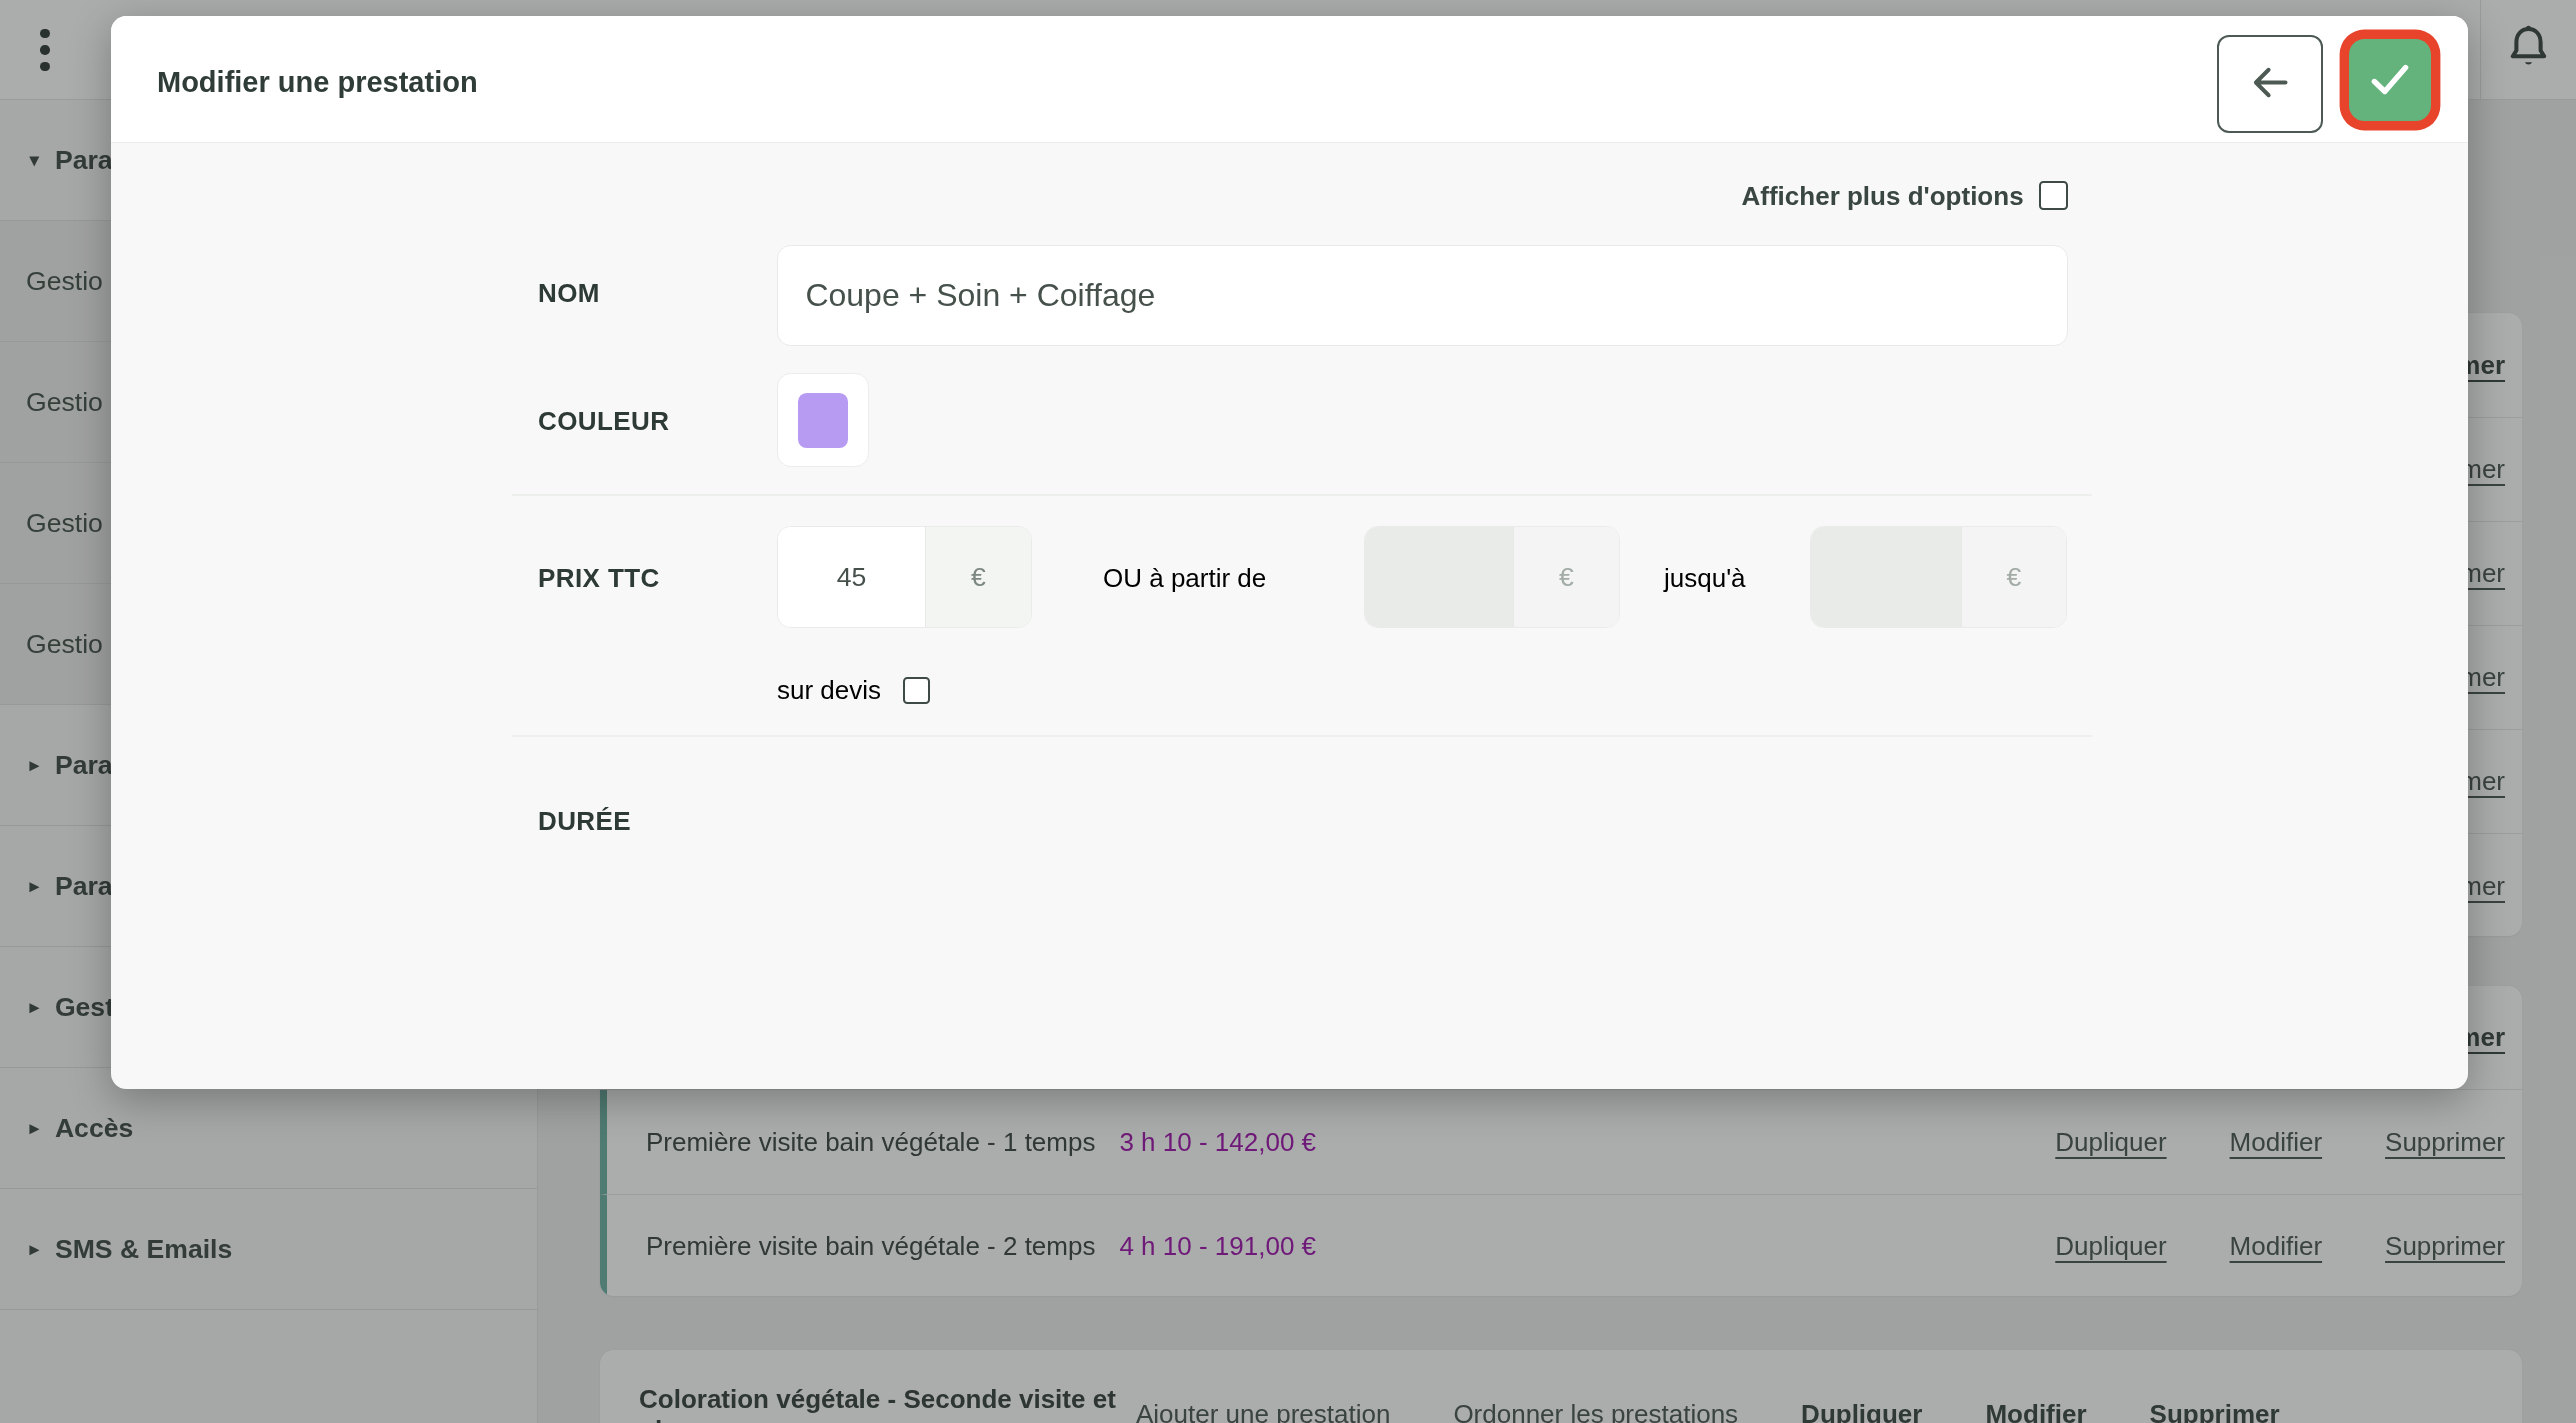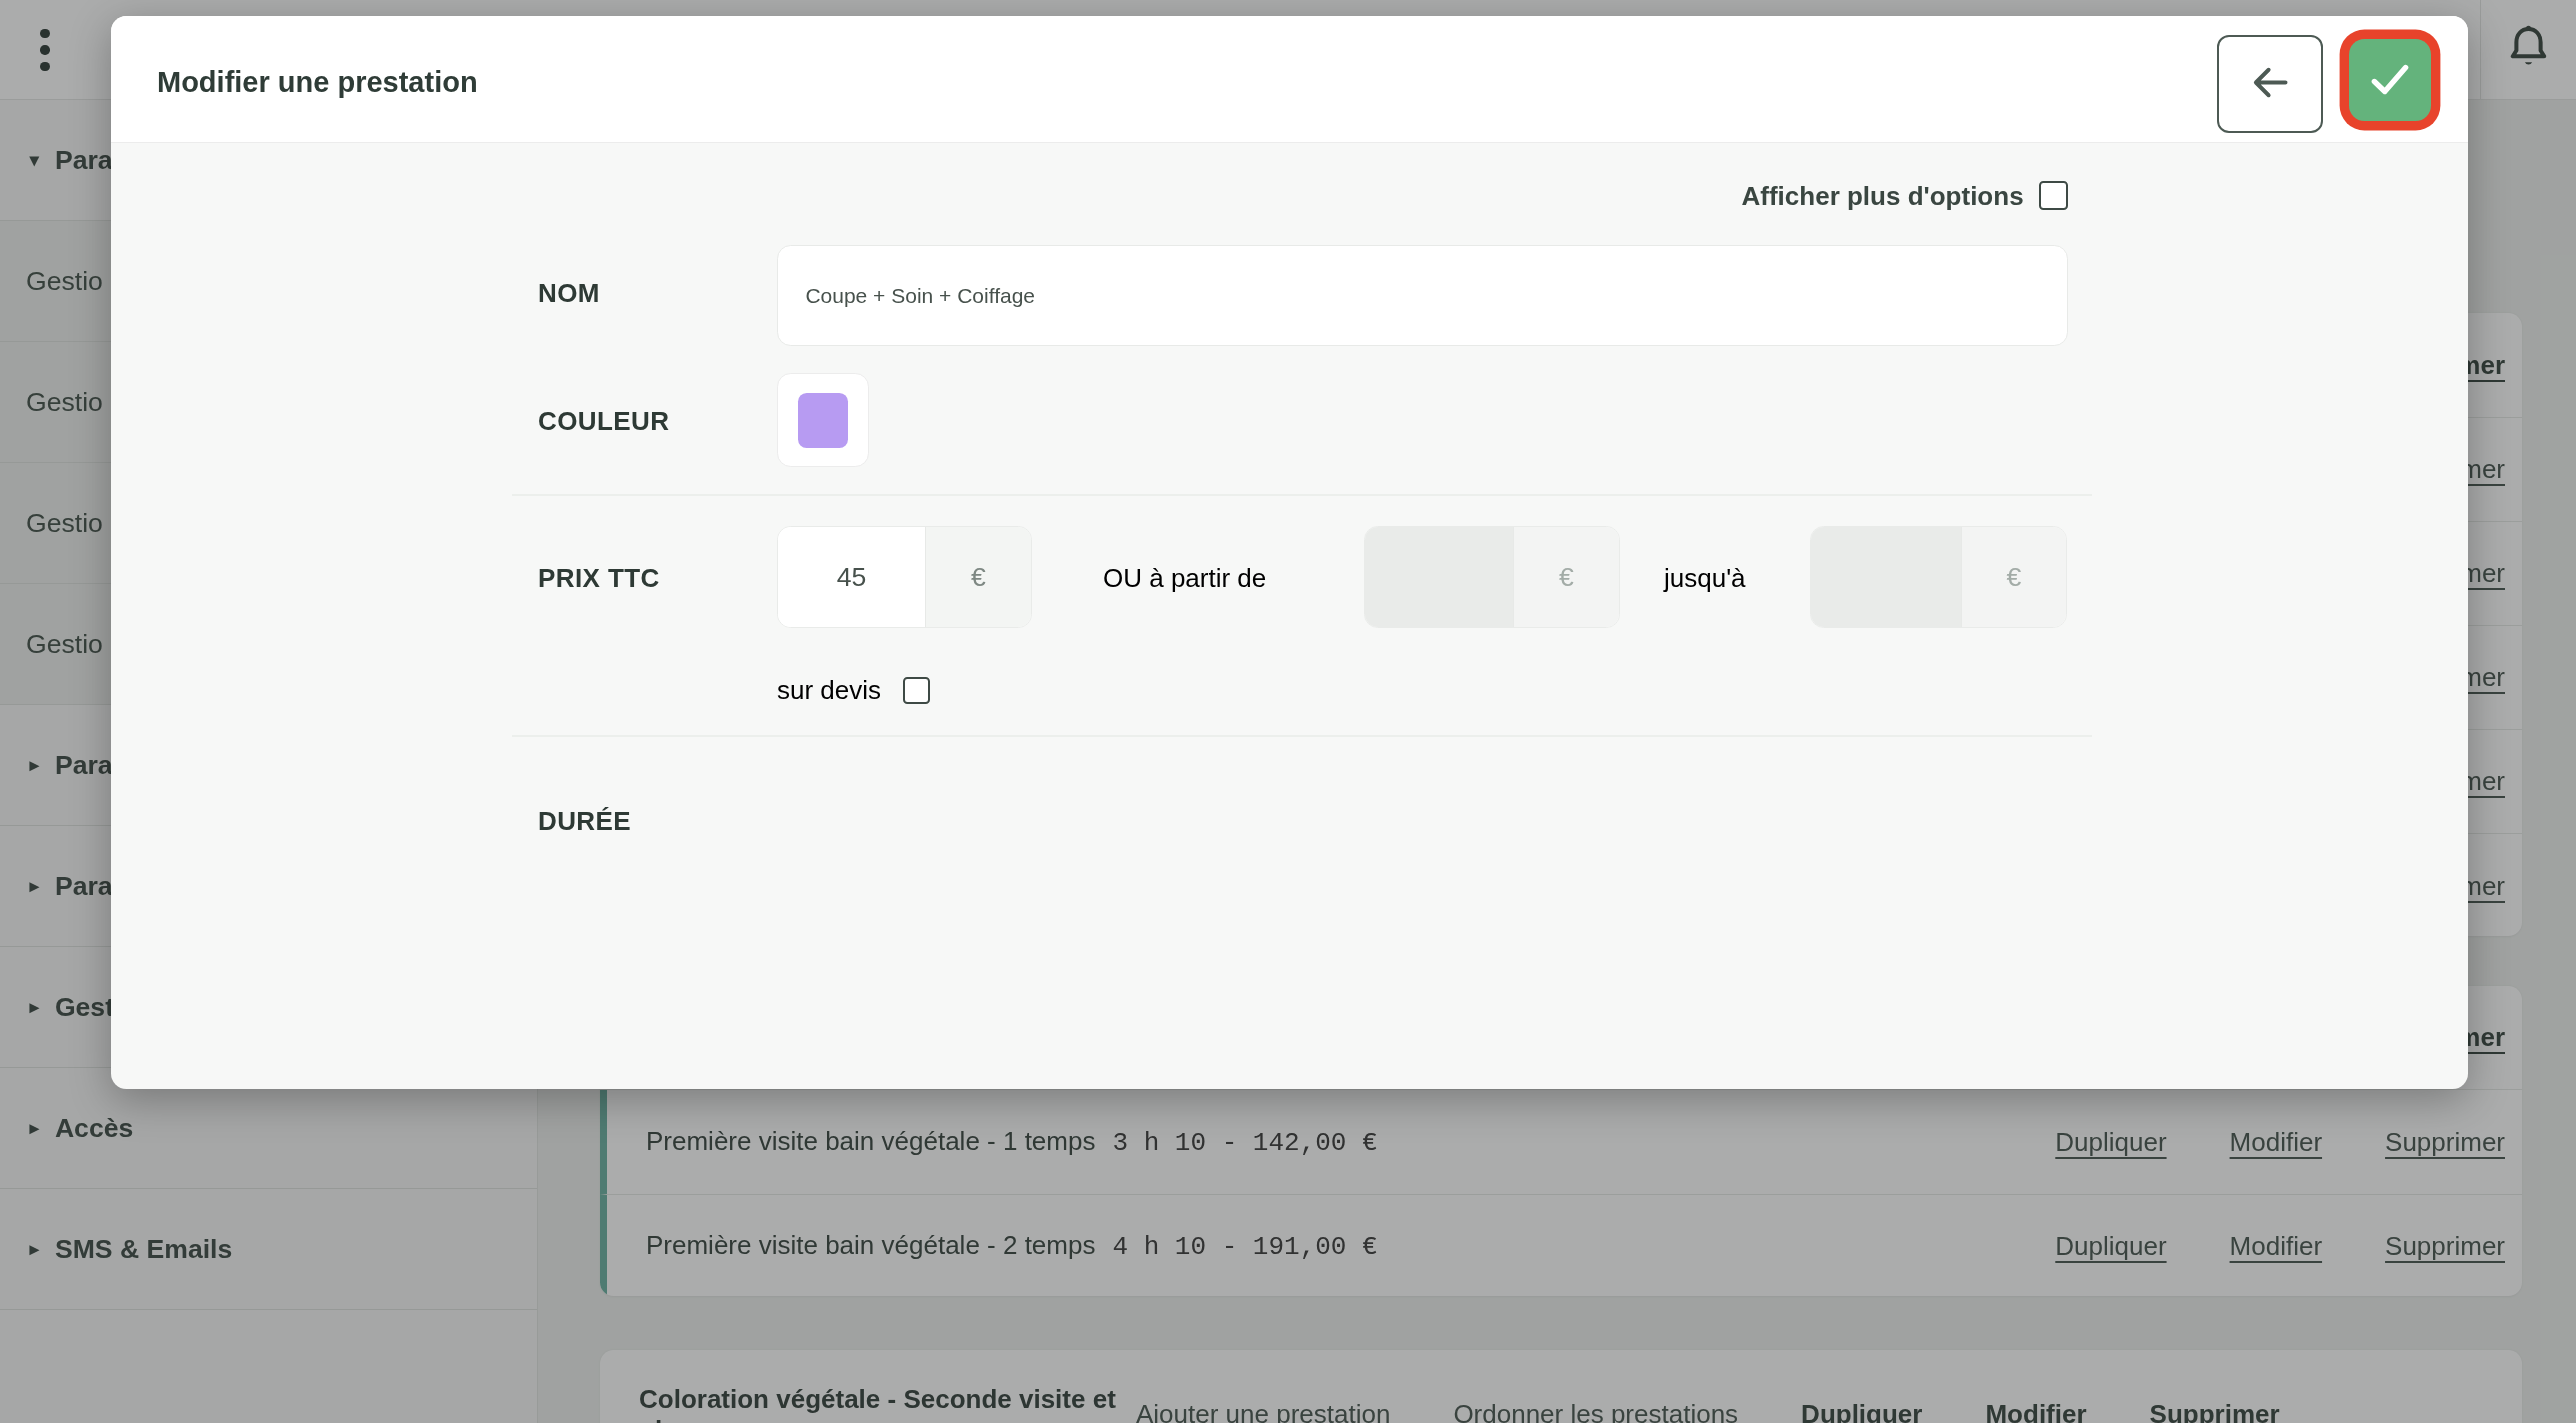--- a/index.html
+++ b/index.html
@@ -20,39 +20,39 @@
   .caret { font-size:18px; color:#414e48; width:20.6px; text-align:center; }
 
   .card { position:absolute; left:600px; width:1922px; background:#ffffff; border-radius:13.7px; box-shadow:0 0.9px 2.6px rgba(0,0,0,0.06); overflow:hidden; }
   .card-head { display:flex; align-items:center; justify-content:flex-end; padding:0 17px 0 39px; border-bottom:0.9px solid #e6e9e6; }
   .links { display:flex; gap:63px; align-items:center; }
   .lnk { font-size:26px; color:#4e5b55; text-decoration:underline; text-underline-offset:6px; text-decoration-thickness:1.7px; cursor:pointer; white-space:nowrap; }
   .lnk.b { font-weight:bold; color:#3e4b45; }
   .srow { display:flex; align-items:center; justify-content:space-between; padding:0 17px 0 39px; border-left:7.7px solid #6fb3a4; border-bottom:0.9px solid #e6e9e6; }
   .srow:last-child { border-bottom:none; }
   .srow-text { font-size:26px; color:#3f4b46; }
-  .srow-meta { color:#404040; margin-left:17px;font-family:Liberation Mono, monospace; }
+  .srow-meta { color:#a21caf; margin-left:24px; }
   .cat-head { display:flex; align-items:center; padding:0 17px 0 39px; }
   .cat-title { font-weight:bold; font-size:26px; line-height:31px; color:#3b4742; max-width:497px; flex:1; }
 
   
   .overlay { position:absolute; inset:0; background:rgba(22,26,24,0.36); z-index:10; }
 
   
   .modal { position:absolute; left:111px; top:16.3px; width:2357px; height:1073px; background:#f7f8f7; border-radius:15.4px; box-shadow:0 10.3px 41px rgba(0,0,0,0.28); z-index:20; overflow:hidden; }
   .modal-head { position:absolute; left:0; top:0; width:100%; height:127px; background:#ffffff; border-bottom:0.9px solid #ececec; }
   .modal-title { position:absolute; left:46px; top:50px; font-size:29px; font-weight:bold; color:#2f3c37; }
   .back-btn { position:absolute; right:145px; top:19px; width:106px; height:98px; background:#fff; border:2.6px solid #4d5a54; border-radius:12px; display:flex; align-items:center; justify-content:center; cursor:pointer; }
   .ok-btn { position:absolute; right:37px; top:23px; width:82px; height:82px; background:#64b37c; border:none; border-radius:15.4px; box-shadow:0 0 0 9.4px #e8432b; display:flex; align-items:center; justify-content:center; cursor:pointer; }
 
   .fld-label { position:absolute; font-size:26px; font-weight:bold; color:#2e3a35; letter-spacing:0.4px; }
   .row-options { position:absolute; right:400px; top:165px; height:43px; display:flex; align-items:flex-start; gap:15.4px; }
   .row-options .olabel { font-size:26px; font-weight:600; color:#3a4641; }
   .checkbox { width:29px; height:29px; background:#fff; border:2.6px solid #3e4a45; border-radius:4.3px; cursor:pointer; }
-  .name-input { position:absolute; left:666px; top:229px; width:1291px; height:101px; background:#fff; border:0.9px solid #e8eae8; border-radius:13.7px; font-family:inherit; font-size:21px; color:#47514c; padding:0 27.4px; outline:none; }
+  .name-input { position:absolute; left:666px; top:229px; width:1291px; height:101px; background:#fff; border:0.9px solid #e8eae8; border-radius:13.7px; font-family:inherit; font-size:32px; color:#47514c; padding:0 27.4px; outline:none; }
   .color-btn { position:absolute; left:666px; top:357px; width:92px; height:94px; background:#fff; border:0.9px solid #ececec; border-radius:13.7px; display:flex; align-items:center; justify-content:center; cursor:pointer; }
   .swatch { width:50px; height:55px; border-radius:8.6px; }
   .mdivider { position:absolute; left:401px; width:1580px; height:1.7px; background:#ecefec; }
   .igroup { position:absolute; height:102px; display:flex; border:0.9px solid #e9ebe9; border-radius:13.7px; overflow:hidden; background:#fff; }
   .cell-val { border:none; outline:none; font-family:inherit; font-size:26.6px; color:#47514c; text-align:center; background:#fff; width:147px; height:100%; }
   .cell-val.disabled { background:#e9ebe9; }
   .cell-suf { display:flex; align-items:center; justify-content:center; font-size:26.6px; color:#7e8883; background:#f3f5f3; border-left:0.9px solid #e7e9e7; flex:1; }
   .cell-suf.lite { color:#a3aca7; background:#f3f4f3; }
   .mtext { position:absolute; font-size:26px; color:#000000; }
   .row-devis { position:absolute; left:666px; top:659px; display:flex; align-items:center; gap:22px; }

